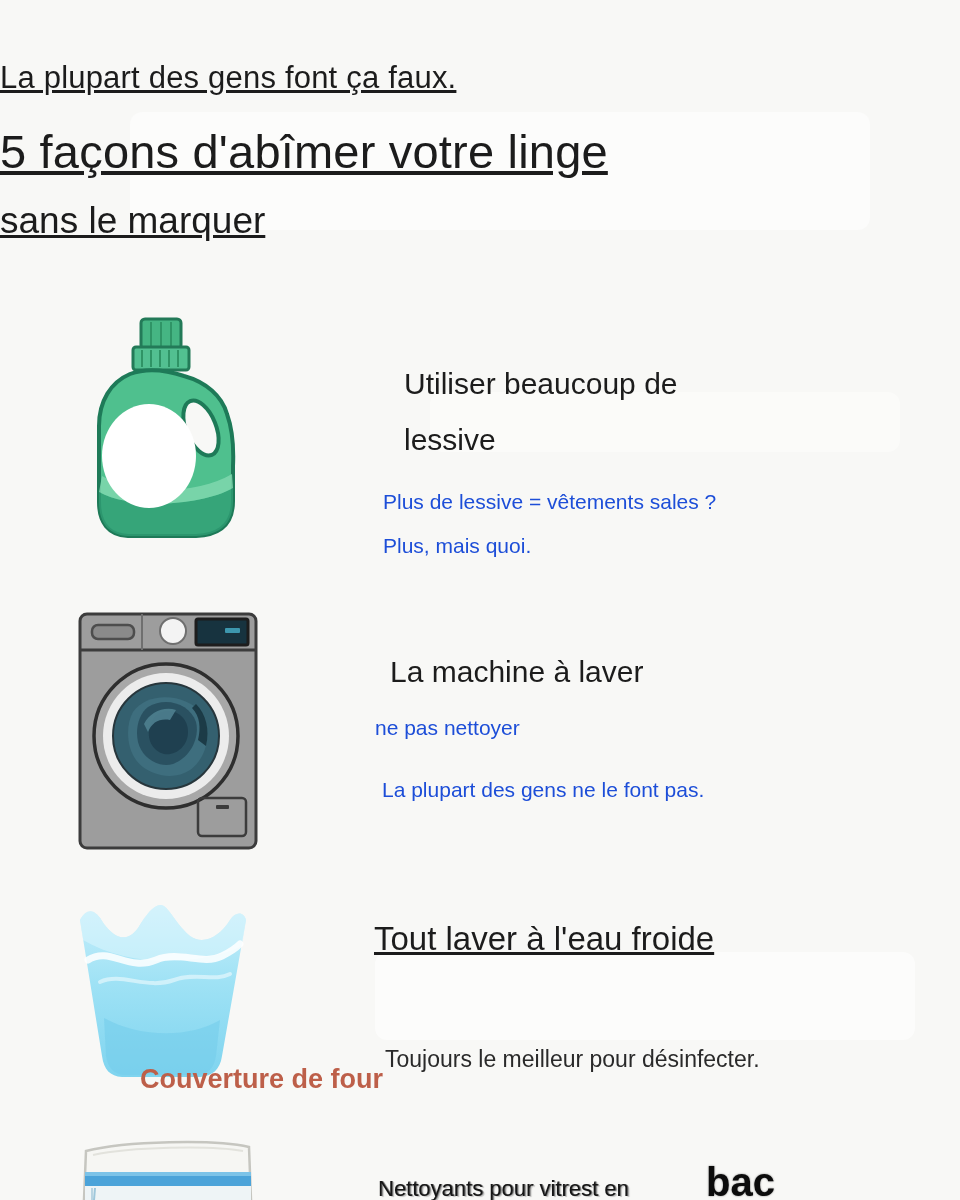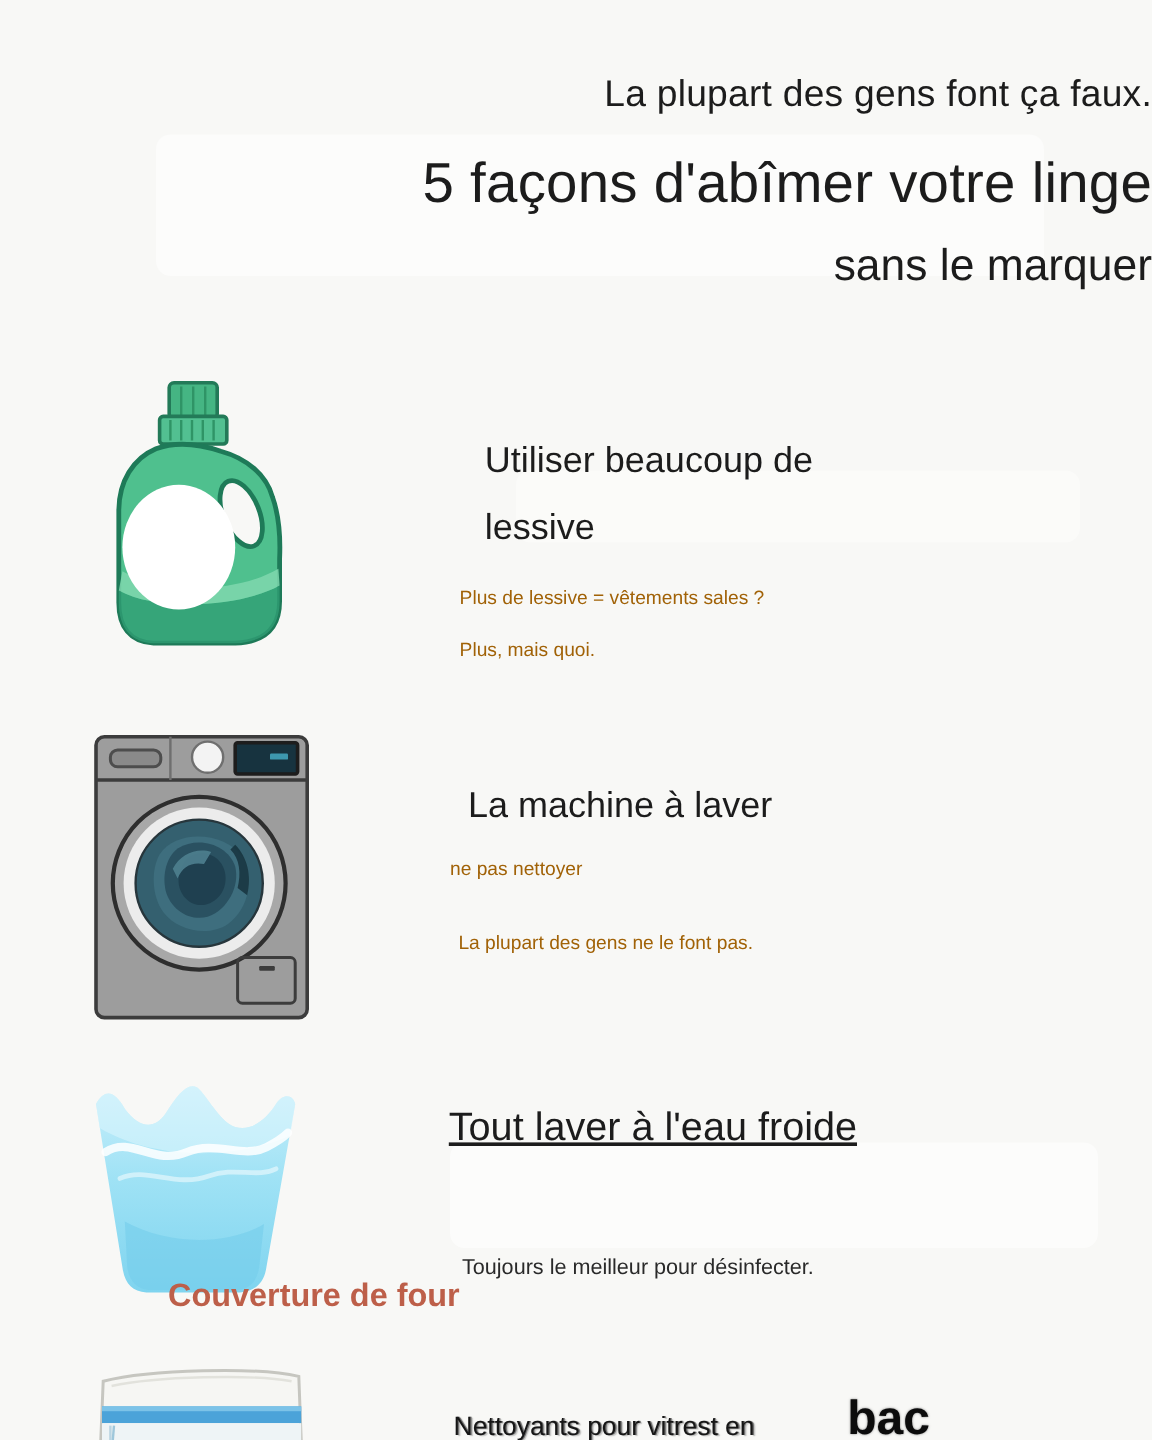--- a/index.html
+++ b/index.html
@@ -9,31 +9,31 @@
     position:relative;
     overflow:hidden;
   }
   #canvas{
     position:absolute;left:0;top:0;
     width:960px;height:1200px;
     background:#f8f8f6;
     overflow:hidden;
   }
   .abs{position:absolute;}
-  .center{left:0;width:960px;text-align:right;}
+  .center{left:0;width:960px;text-align:left;text-decoration:underline;}
   .txt{color:#1c1c1c;white-space:pre-line;}
   .patch{background:#ffffff;border-radius:12px;}
   .tagline{font-size:31px;letter-spacing:.2px;}
   .title{font-size:47px;letter-spacing:.2px;}
   .subtitle{font-size:37px;}
   .h1{font-size:30px;line-height:1.85;margin-left:16px;}
   .h2{font-size:30px;}
   .h3{font-size:33px;text-decoration:underline;}
-  .body-txt{font-size:16px;color:#a16207;}
-  .body-sm{font-size:18px;color:#2a2a2a;}
+  .body-txt{font-size:21px;color:#1d4ed8;}
+  .body-sm{font-size:23px;color:#2a2a2a;}
   .caption-orange{font-size:27px;font-weight:bold;}
   .frag{font-size:22px;color:#161616;text-shadow:1px 0 0 rgba(40,40,40,.55), 2px 1px 1px rgba(90,90,90,.35);}
   .frag-bold{font-size:40px;font-weight:bold;color:#0c0c0c;text-shadow:0 0 2px rgba(0,0,0,.5);}
   svg{display:block;}
 </style>
 </head>
 <body>
 
 <div id="canvas">
 

